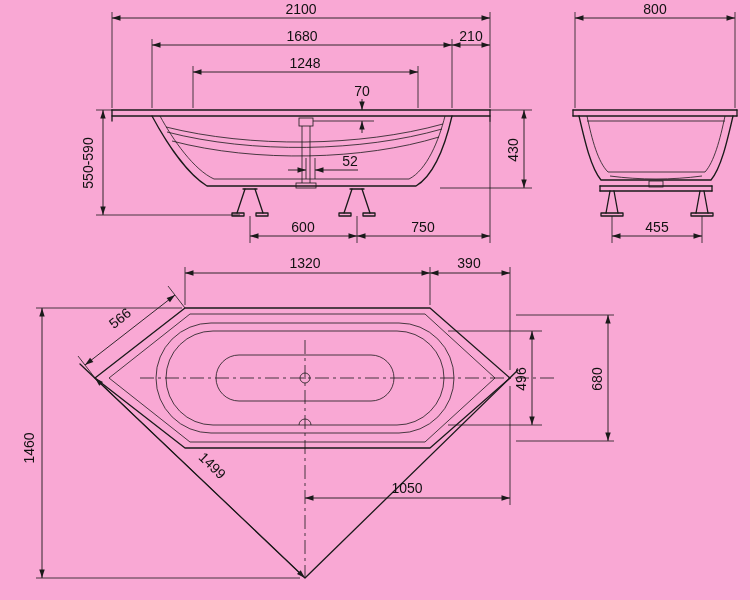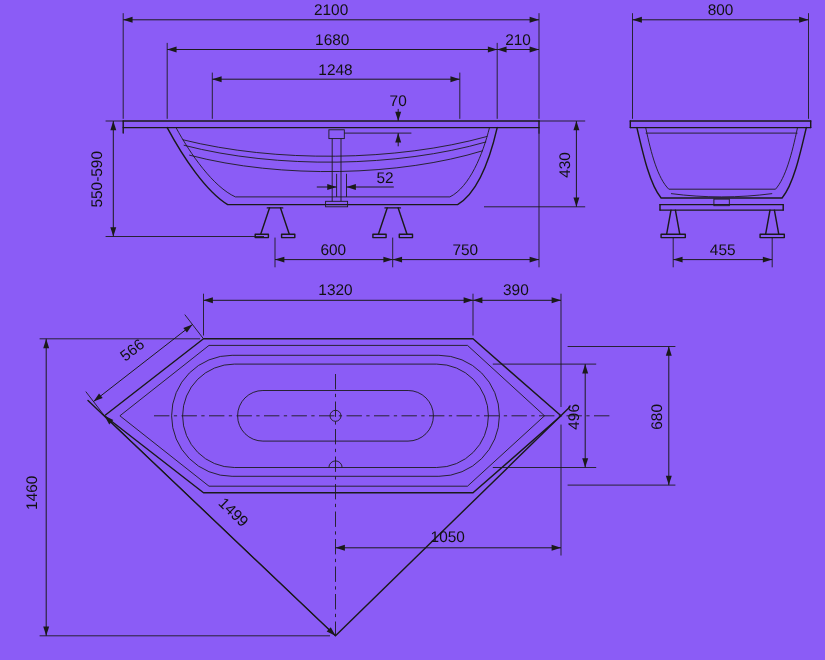--- a/index.html
+++ b/index.html
@@ -1,16 +1,16 @@
 <!DOCTYPE html>
 <html><head>
 <meta charset="utf-8">
 <style>
   html,body{margin:0;padding:0;background:#ffffff;}
-  .canvas{position:relative;width:750px;height:600px;background:#8b5cf6;overflow:hidden;
+  .canvas{position:relative;width:750px;height:600px;background:#f9a8d4;overflow:hidden;
           font-family:"Liberation Sans", sans-serif;}
   svg{display:block;}
   .draw{stroke:#1a1a1a;stroke-width:1.3;fill:none;stroke-linecap:round;stroke-linejoin:round;}
   .thin{stroke:#1a1a1a;stroke-width:0.8;fill:none;}
   .ext{stroke:#1a1a1a;stroke-width:0.8;fill:none;}
   .dim{stroke:#1a1a1a;stroke-width:0.9;fill:none;}
   .cl{stroke:#1a1a1a;stroke-width:0.8;fill:none;stroke-dasharray:14 4 3 4;}
   text.dtext{font-family:"Liberation Sans", sans-serif;font-size:14px;fill:#111;text-anchor:middle;}
 </style>
 </head>

